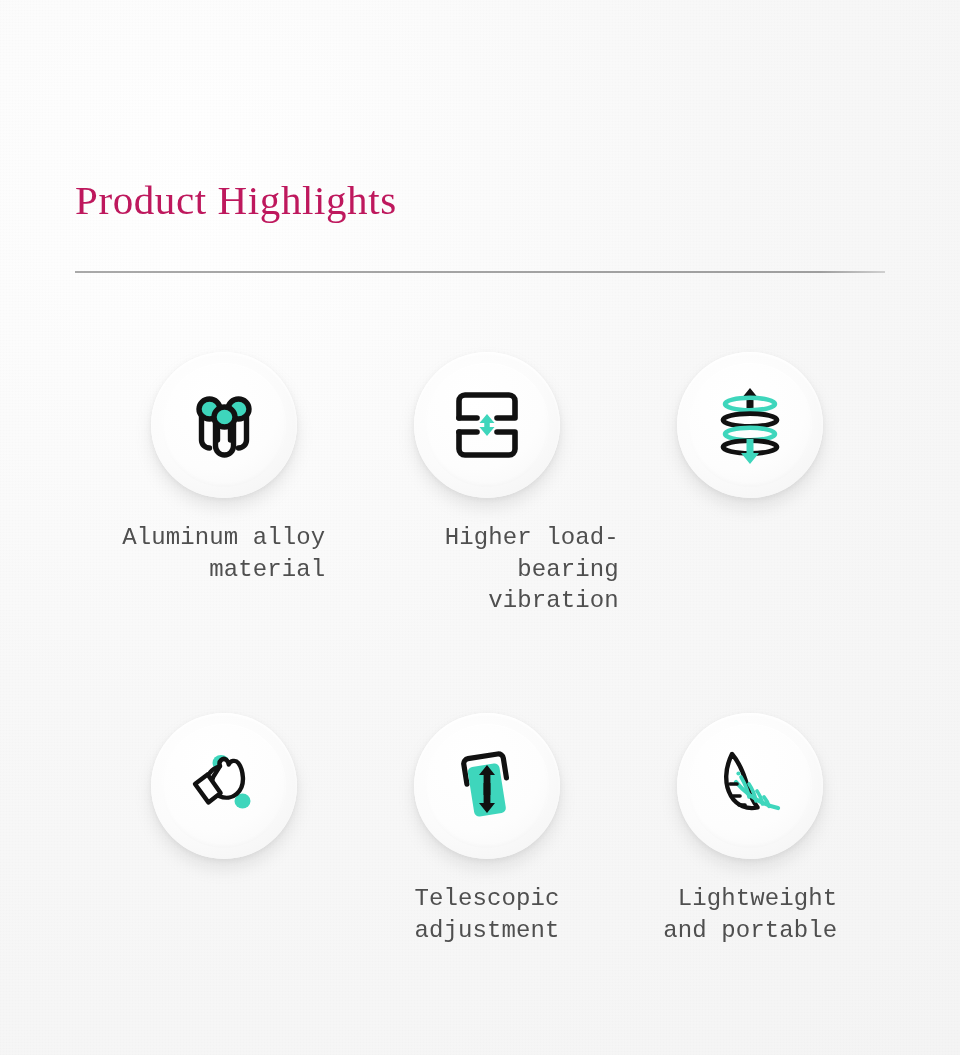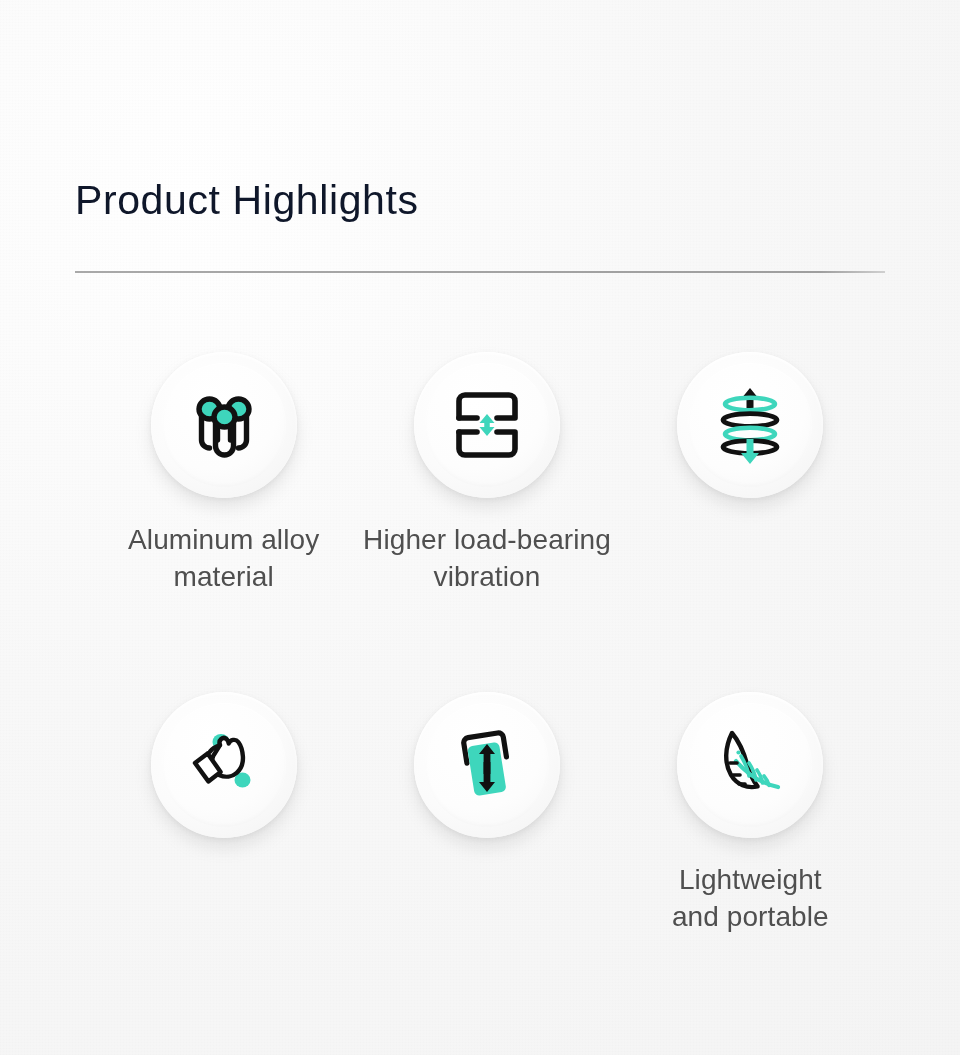--- a/index.html
+++ b/index.html
@@ -37,24 +37,24 @@
   .header {
     position: absolute;
     left: 75px;
     top: 178px;
     width: 810px;
   }
   .page-title {
     font-size: 41px;
     font-weight: 400;
     letter-spacing: .6px;
-    color: #0f172a;
+    color: #be185d;
     line-height: 1.1;
     margin: 0;
-    font-family: Liberation Sans, sans-serif;
+    font-family: Liberation Serif, serif;
   }
   .divider {
     margin-top: 48px;
     height: 2px;
     width: 810px;
     background: linear-gradient(to right, #9a9a9a, #8f8f8f 92%, #c9c9c9 100%);
     opacity: .85;
   }
 
   
@@ -98,25 +98,25 @@
                 inset 0 -2px 4px rgba(0,0,0,.018);
   }
   .badge svg {
     position: relative;
     z-index: 2;
   }
 
   
   .caption {
     margin-top: 24px;
-    text-align: center;
-    font-size: 28px;
+    text-align: right;
+    font-size: 24px;
     line-height: 1.32;
     color: #4f4f4f;
-    font-family: Liberation Sans, sans-serif;
+    font-family: Liberation Mono, monospace;
     white-space: pre-line;
     letter-spacing: .1px;
   }
 </style>
 </head>
 <body>
 
 <div id="page"></div>
 
 <div class="header">
@@ -227,20 +227,22 @@
         <g transform="rotate(-9 41 48)">
           <rect x="25" y="22" width="32" height="50" rx="5" fill="#3ed6bc"></rect>
         </g>
 
         <g fill="#111">
           <path d="M41 22 l8 10 h-4.6 v20 h-6.8 v-20 h-4.6 z"></path>
           <path d="M41 70 l-8 -10 h4.6 v-20 h6.8 v20 h4.6 z"></path>
         </g>
       </svg>
     </div>
+    <div class="caption">Telescopic
+adjustment</div>
   </div>
 
   <div class="cell">
     <div class="badge">
       <svg width="84" height="80" viewBox="0 0 84 80">
 
         <path d="M24 8
                  c-7 14 -8 30 -1 42
                  c5.5 9.4 16.5 14 26.5 11.4
                  c-4.5 -6 -8 -13 -10 -20.6

